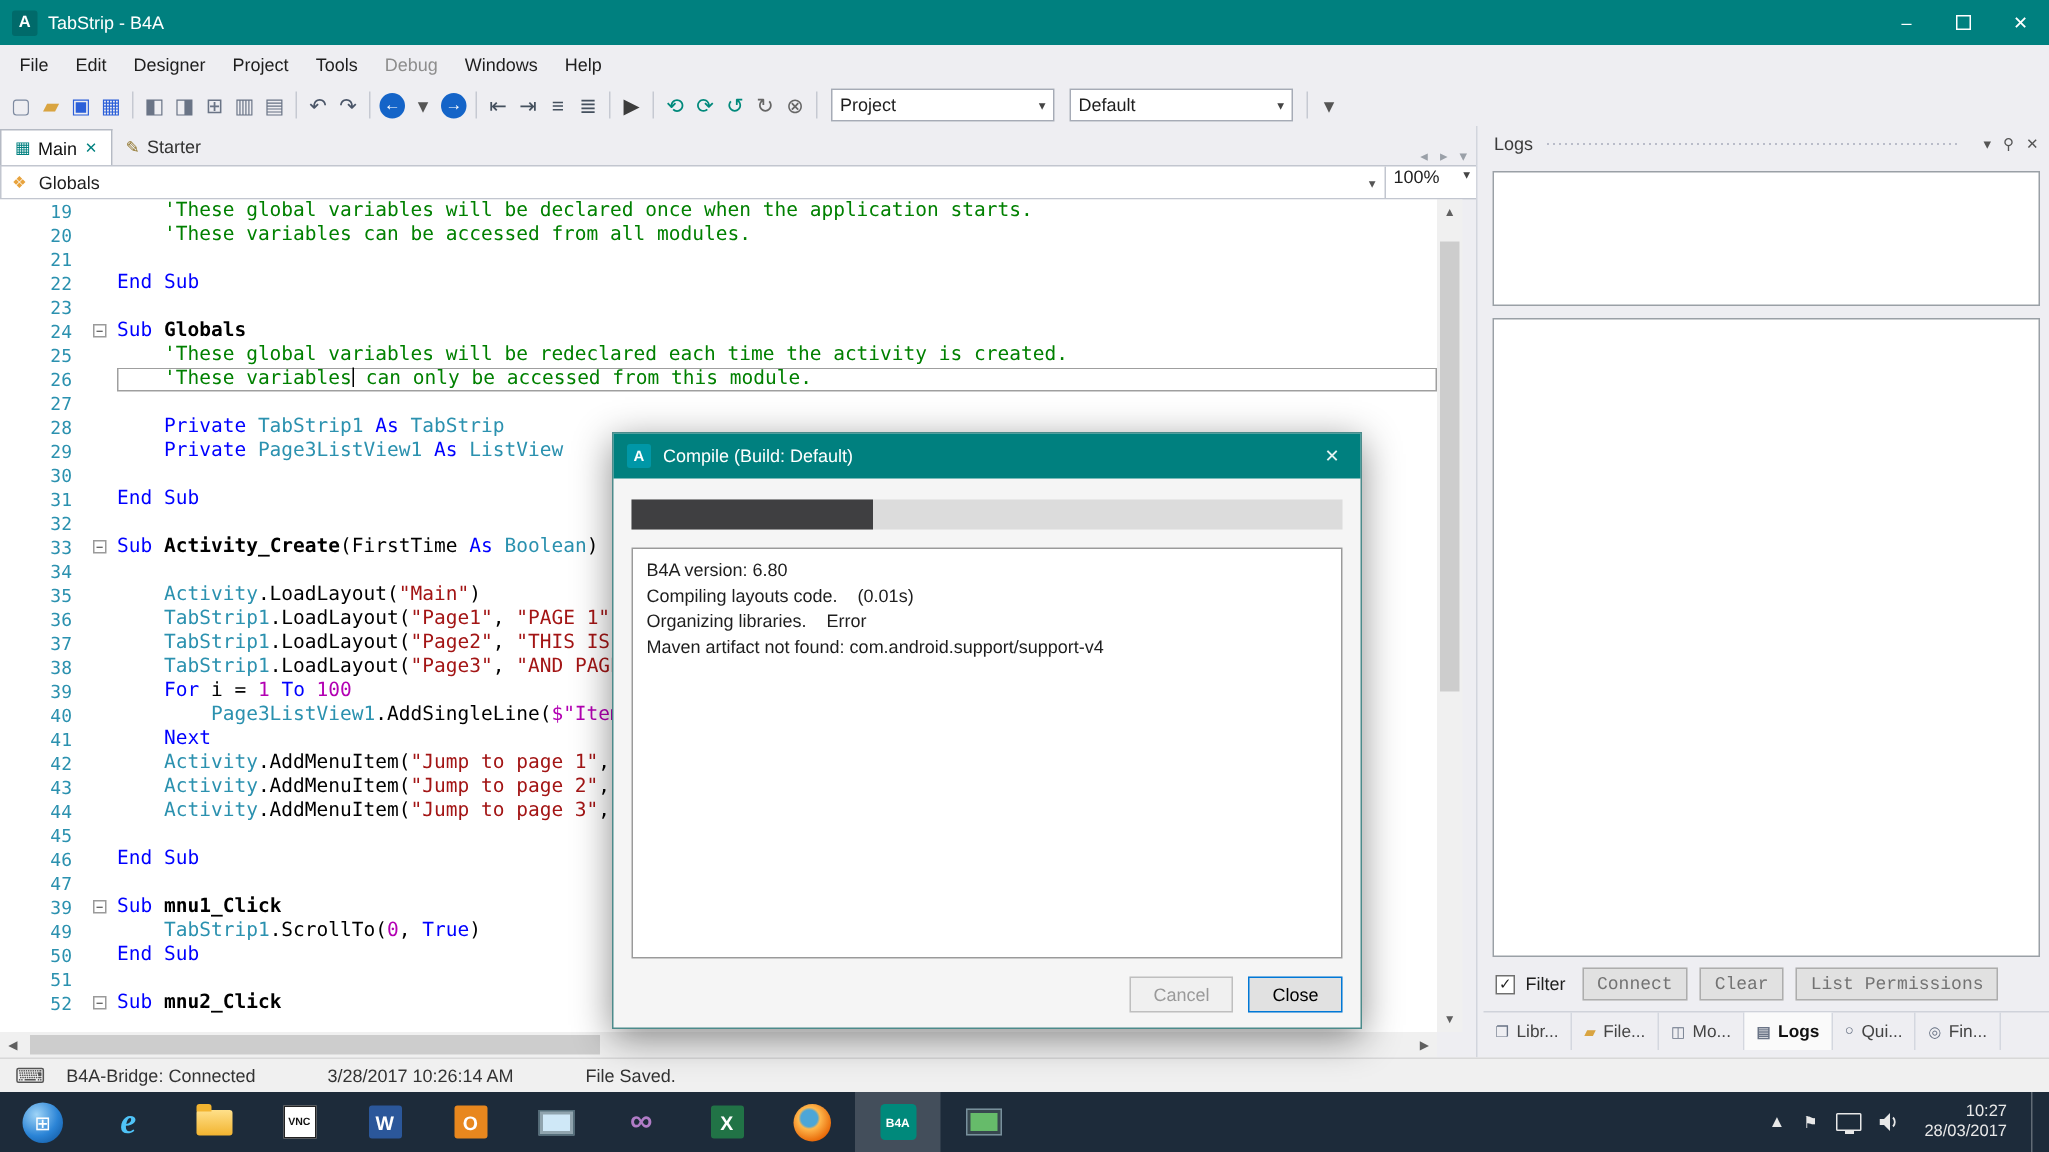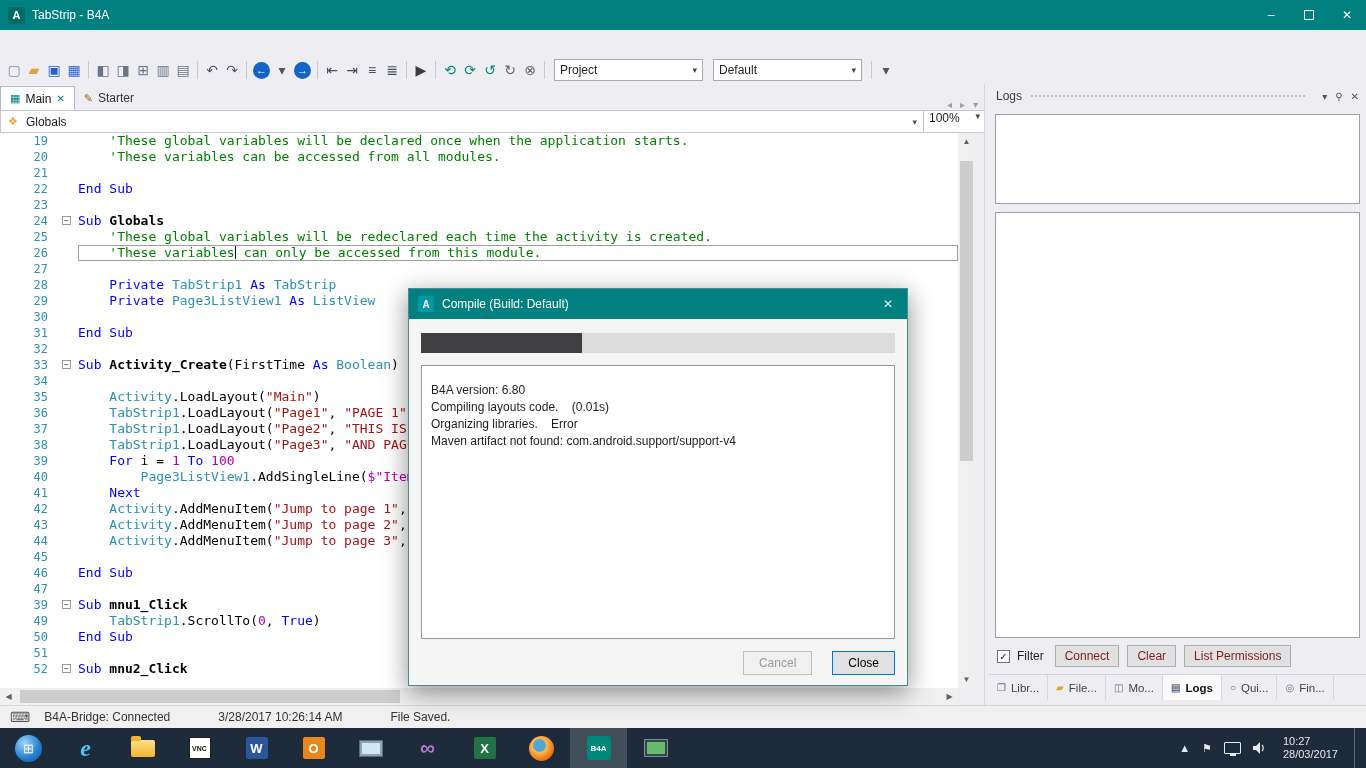--- a/index.html
+++ b/index.html
@@ -73,41 +73,41 @@
 
   
   .logspanel{position:absolute;top:84px;left:989px;width:377px;height:621px;background:#eeeef2}
   .logs-header{height:24px;display:flex;align-items:center;padding:0 7px;color:#3c3c3c}
   .logs-grip{flex:1;height:5px;margin:0 8px;background-image:radial-gradient(#b9bcc9 1px,transparent 1px);background-size:4px 4px}
   .hdr-ic{font-size:10px;color:#555;margin-left:8px}
   .logs-box1{position:absolute;left:6px;right:6px;top:30px;height:90px;background:#fff;border:1px solid #9aa0a6}
   .logs-box2{position:absolute;left:6px;right:6px;top:128px;height:426px;background:#fff;border:1px solid #9aa0a6}
   .filter-row{position:absolute;left:8px;right:6px;top:560px;height:24px;display:flex;align-items:center;gap:7px}
   .checkbox{width:13px;height:13px;background:#fff;border:1px solid #707070;font-size:10px;line-height:11px;text-align:center;color:#1e1e1e}
-  .win-btn{font-family:Liberation Sans, sans-serif;font-size:12px;padding:3px 9px;background:#e1e1e1;border:1px solid #adadad;color:#7f1d1d}
+  .win-btn{font-family:Liberation Mono, monospace;font-size:12px;padding:3px 9px;background:#e1e1e1;border:1px solid #adadad;color:#737373}
   .panel-tabs{position:absolute;left:0;right:0;top:590px;height:26px;display:flex;background:#eeeef2;border-top:1px solid #cfd2da;align-items:stretch}
   .panel-tab{display:flex;align-items:center;gap:5px;padding:0 8px;border-right:1px solid #d4d7df;font-size:11.5px;color:#444}
   .panel-tab.active{background:#fafafa;font-weight:bold;color:#111}
   .pt-ic{font-size:10px;color:#6a7486}
 
   
   .statusbar{position:absolute;top:705px;left:0;right:0;height:23px;background:#f0f0f0;border-top:1px solid #d8d8d8;display:flex;align-items:center;color:#333}
   .status-icon{font-size:14px;color:#555;margin:0 14px 0 10px}
   .status-item{margin-right:48px}
 
   
   .dialog{position:absolute;left:408px;top:288px;width:500px;height:398px;background:#f5f5f5;border:1px solid #4c8b8b;box-shadow:0 6px 24px rgba(0,0,0,.45);z-index:50}
   .dlg-title{height:30px;background:#00807f;display:flex;align-items:center;color:#fff}
   .dlg-logo{width:16px;height:16px;margin:0 8px 0 9px;background:#0097a7;border-radius:2px;display:flex;align-items:center;justify-content:center;font-size:10px;font-weight:bold}
   .dlg-title-text{font-size:12px}
   .dlg-close{margin-left:auto;padding:0 14px;color:rgba(255,255,255,.9);font-size:12px}
   .dlg-progress{margin:14px 12px 0;height:20px;background:#dcdcdc;position:relative}
   .dlg-progress-fill{position:absolute;left:0;top:0;bottom:0;background:#3f3f41}
-  .dlg-log{margin:12px 12px 0;height:274px;background:#fff;border:1px solid #9a9a9a;padding:16px 9px;font-size:12px;line-height:17px;white-space:pre-wrap;overflow:hidden}
-  .dlg-buttons{position:absolute;right:12px;bottom:10px;display:flex;gap:20px}
+  .dlg-log{margin:12px 12px 0;height:274px;background:#fff;border:1px solid #9a9a9a;padding:6px 9px;font-size:12px;line-height:17px;white-space:pre-wrap;overflow:hidden}
+  .dlg-buttons{position:absolute;right:12px;bottom:10px;display:flex;gap:10px}
   .btn{font-family:"Liberation Sans",sans-serif;font-size:12px;padding:4px 15px;min-width:60px}
   .btn-cancel{background:#f0f0f0;border:1px solid #bfbfbf;color:#9a9a9a}
   .btn-close{background:#e1e1e1;border:1px solid #0078d7;color:#000}
 
   
   .taskbar{position:absolute;top:728px;left:0;right:0;height:40px;background:#1d2b3a;display:flex;align-items:center;z-index:60}
   .taskbar-apps{display:flex;height:40px}
   .tb-cell{width:57px;height:40px;display:flex;align-items:center;justify-content:center}
   .tb-cell.active{background:rgba(255,255,255,.17)}
   .ic{display:flex;align-items:center;justify-content:center}
@@ -123,21 +123,21 @@
   .ic-vs{color:#b07cc6;font-size:21px;font-weight:bold}
   .ic-excel{width:22px;height:22px;background:#217346;color:#fff;font-weight:bold;font-size:13px;border-radius:2px}
   .ic-firefox{width:25px;height:25px;border-radius:50%;background:radial-gradient(circle at 42% 38%,#4da6d8 0 26%,#ffb84d 34%,#e66000 78%)}
   .ic-b4a{width:24px;height:24px;background:#00897b;border-radius:3px;color:#fff;font-size:8px;font-weight:bold}
   .ic-remote{width:24px;height:18px;background:#37474f;border:1px solid #78909c;position:relative}
   .ic-remote::before{content:"";position:absolute;left:2px;right:2px;top:2px;bottom:2px;background:#66bb6a}
   .tray{margin-left:auto;display:flex;align-items:center;gap:12px;padding-right:6px;color:#e8e8e8}
   .tray-ic{font-size:11px}
   .tray-display{width:17px;height:12px;border:1px solid #e8e8e8;border-radius:1px;position:relative}
   .tray-display::after{content:"";position:absolute;left:5px;bottom:-3px;width:6px;height:2px;background:#e8e8e8}
-  .clock{text-align:left;font-size:11px;line-height:13px;padding:0 4px}
+  .clock{text-align:right;font-size:11px;line-height:13px;padding:0 4px}
   .show-desktop{width:6px;height:40px;border-left:1px solid rgba(255,255,255,.3)}
 </style>
 </head>
 <body>
 
 <div class="screen">
 
   <div class="titlebar">
     <div class="tb-logo">
         <span>A</span>
@@ -145,20 +145,30 @@
     <span class="tb-title">TabStrip - B4A</span>
     <div class="win-ctrls">
       <span class="win-ctrl">–</span>
       <span class="win-ctrl">
           <span class="max-box"></span>
         </span>
       <span class="win-ctrl">✕</span>
     </div>
   </div>
 
+  <div class="menubar">
+      <span class="menu-item">File</span>
+      <span class="menu-item">Edit</span>
+      <span class="menu-item">Designer</span>
+      <span class="menu-item">Project</span>
+      <span class="menu-item">Tools</span>
+      <span class="menu-item disabled">Debug</span>
+      <span class="menu-item">Windows</span>
+      <span class="menu-item">Help</span>
+    </div>
 
   <div class="toolbar">
       <span class="tb-icon" style="color: rgb(125, 138, 160);">▢</span>
       <span class="tb-icon" style="color: rgb(217, 164, 65);">▰</span>
       <span class="tb-icon" style="color: rgb(43, 95, 217);">▣</span>
       <span class="tb-icon" style="color: rgb(43, 95, 217);">▦</span>
       <span class="tb-sep"></span>
       <span class="tb-icon" style="color: rgb(106, 116, 134);">◧</span>
       <span class="tb-icon" style="color: rgb(106, 116, 134);">◨</span>
       <span class="tb-icon" style="color: rgb(106, 116, 134);">⊞</span>

